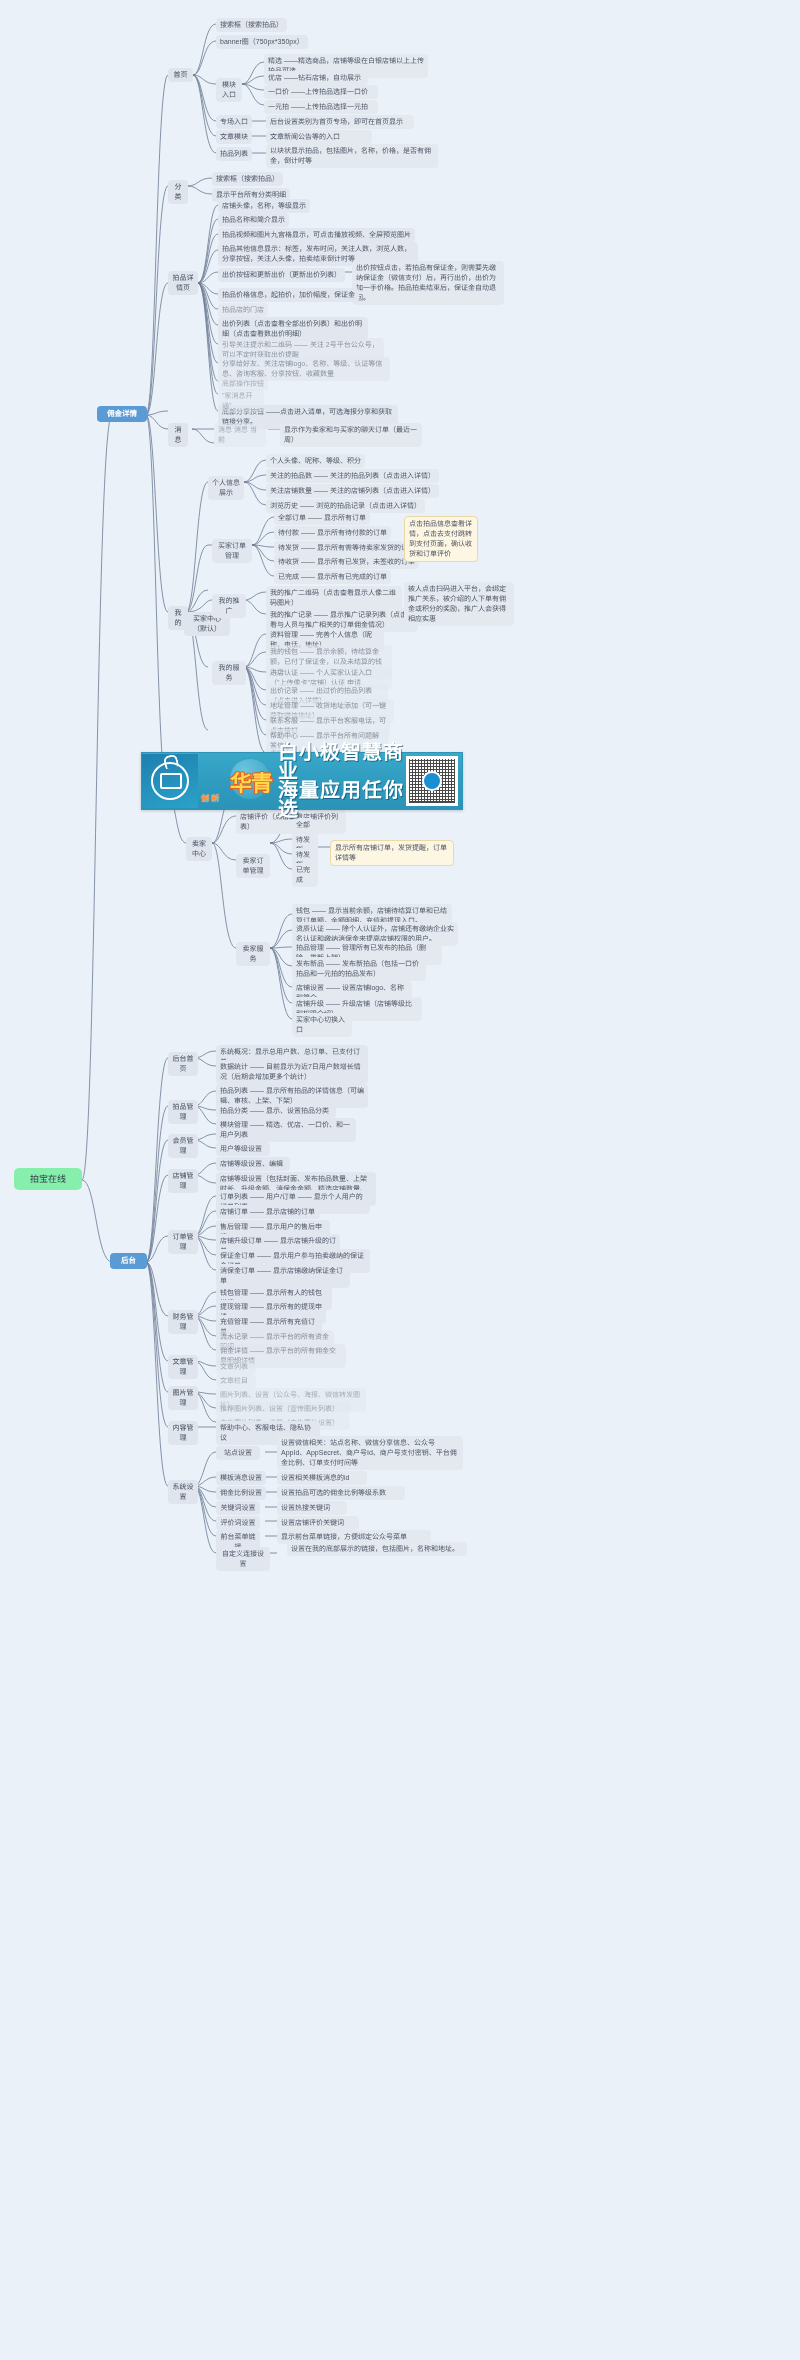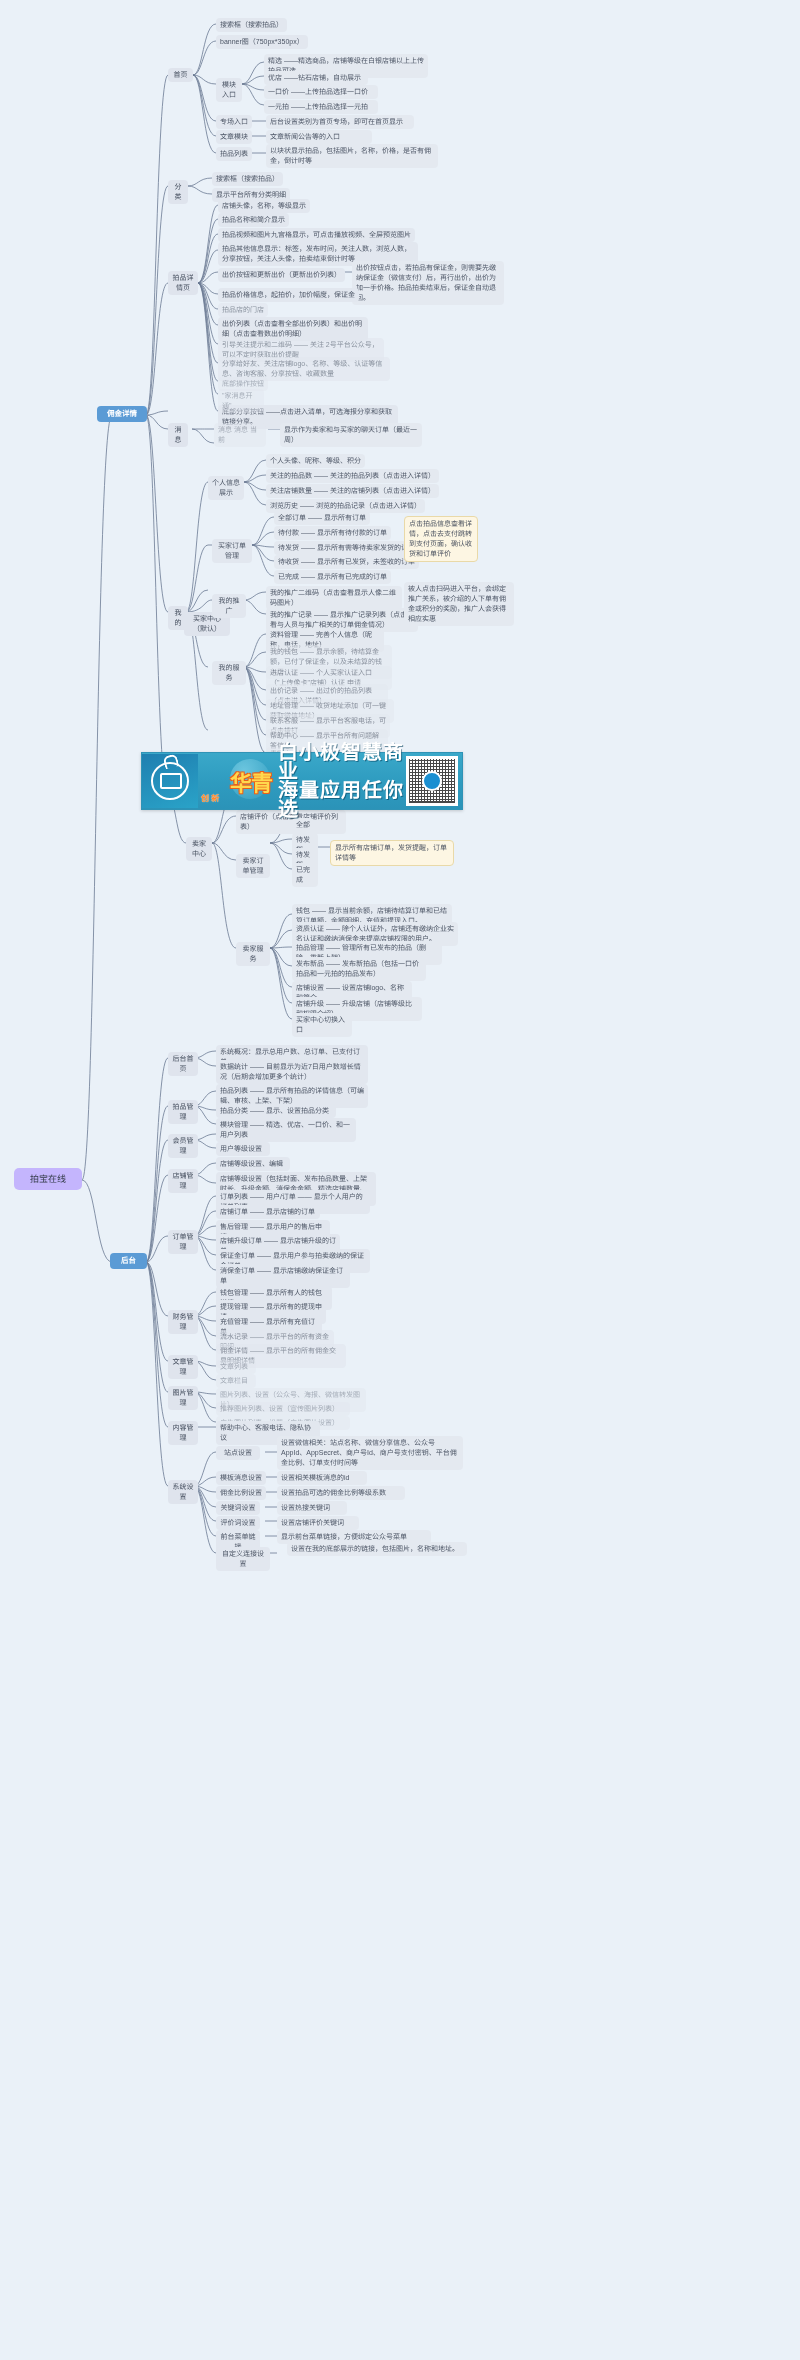--- a/index.html
+++ b/index.html
@@ -22,21 +22,21 @@
     background:#dfe4ed;
     border-radius:4px;
     padding:2px 4px;
     font-size:7px;
     line-height:10px;
     color:#4d5666;
     letter-spacing:0;
     white-space:normal;
   }
   .node.lvl0{
-    background:#c4b5fd;
+    background:#86efac;
     color:#333b49;
     font-size:9px;
     padding:5px 8px;
     border-radius:5px;
     line-height:12px;
   }
   .node.lvl1{
     background:#5b9bd5;
     color:#ffffff;
     font-size:7.5px;

